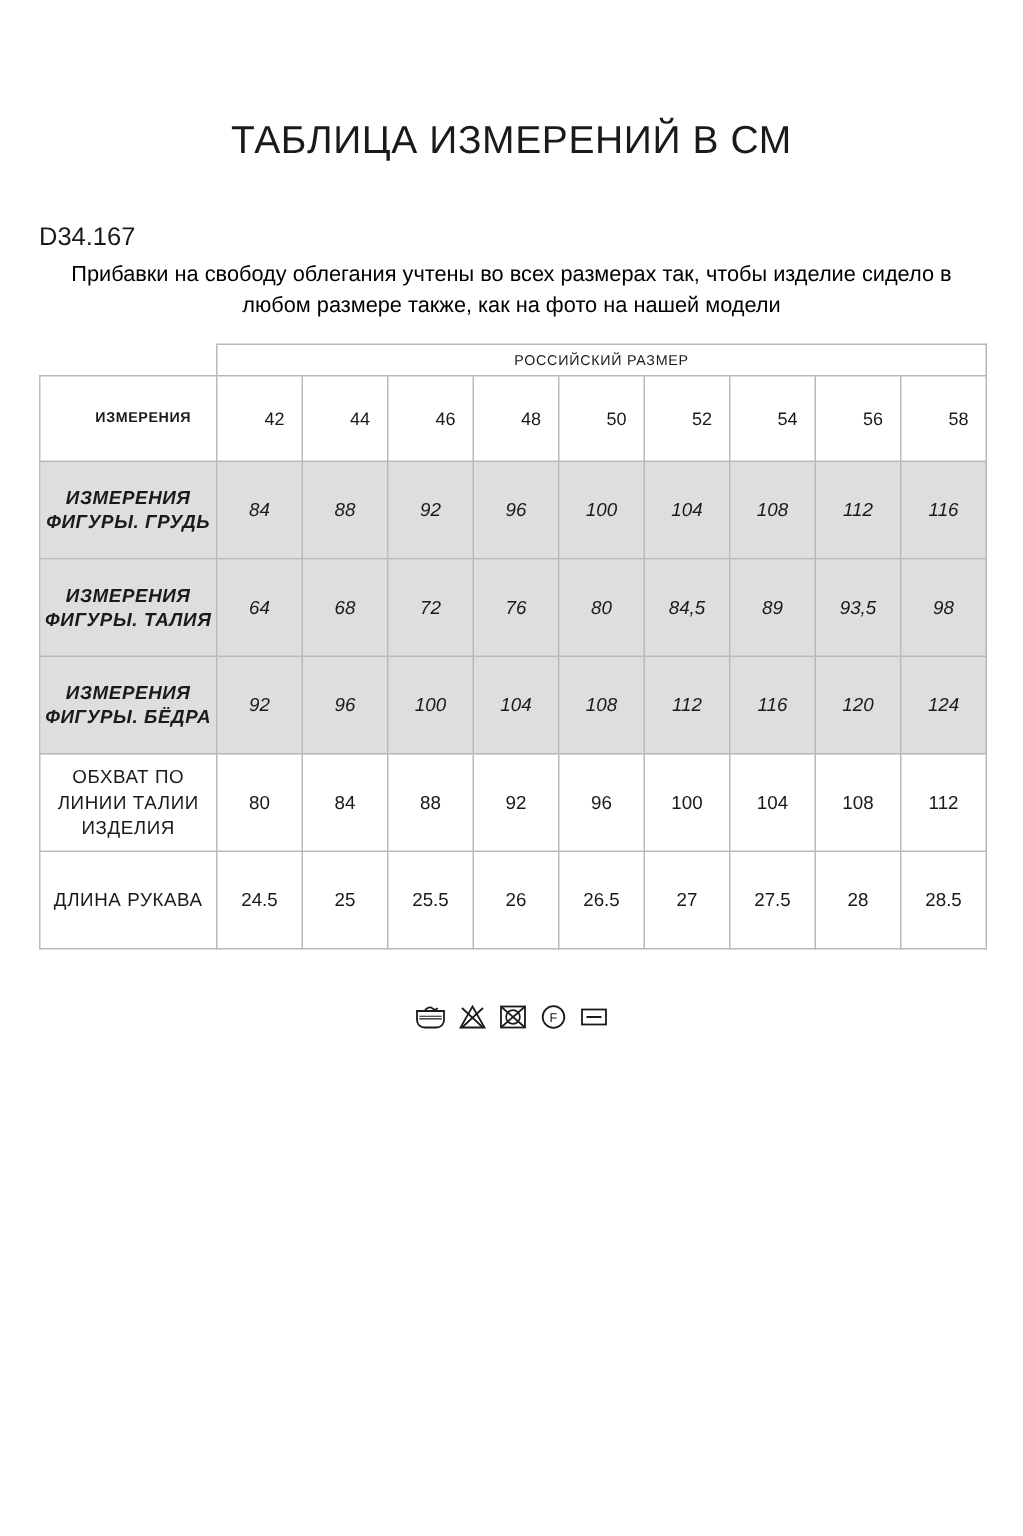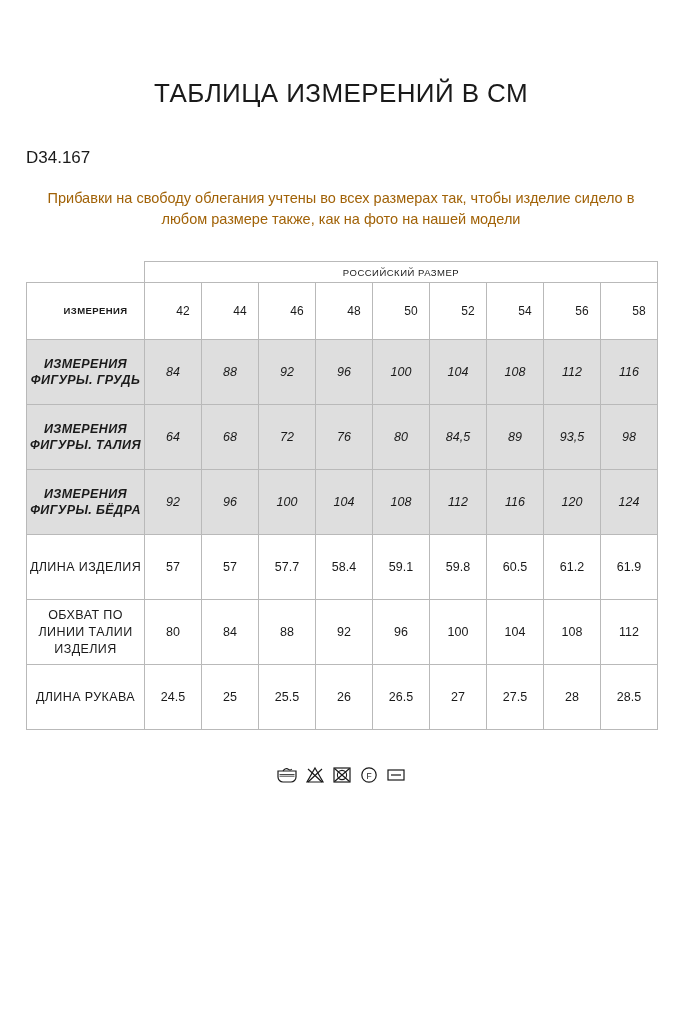--- a/index.html
+++ b/index.html
@@ -34,28 +34,28 @@
   .subtitle {
     font-size: 17px;
     font-weight: 400;
     margin-top: 22px;
     color: #1a1a1a;
   }
   .note {
     text-align: center;
     font-size: 14.5px;
     line-height: 1.45;
-    margin-top: 20px;
+    margin-top: 5px;
     padding: 0 12px;
-    color: #a16207;
+    color: #000000;
   }
   table.size-table {
     border-collapse: collapse;
     width: 630px;
-    margin: 31px auto 0 auto;
+    margin: 14px auto 0 auto;
     table-layout: fixed;
   }
   table.size-table td, table.size-table th {
     border: 1px solid #b9b9b9;
     text-align: center;
     vertical-align: middle;
     font-weight: 400;
     font-size: 12px;
     padding: 0;
   }
@@ -180,32 +180,20 @@
           <td>96</td>
           <td>100</td>
           <td>104</td>
           <td>108</td>
           <td>112</td>
           <td>116</td>
           <td>120</td>
           <td>124</td>
         </tr>
         <tr class="body-row">
-          <td class="row-label">ДЛИНА ИЗДЕЛИЯ</td>
-          <td>57</td>
-          <td>57</td>
-          <td>57.7</td>
-          <td>58.4</td>
-          <td>59.1</td>
-          <td>59.8</td>
-          <td>60.5</td>
-          <td>61.2</td>
-          <td>61.9</td>
-        </tr>
-        <tr class="body-row">
           <td class="row-label">ОБХВАТ ПО ЛИНИИ ТАЛИИ ИЗДЕЛИЯ</td>
           <td>80</td>
           <td>84</td>
           <td>88</td>
           <td>92</td>
           <td>96</td>
           <td>100</td>
           <td>104</td>
           <td>108</td>
           <td>112</td>

